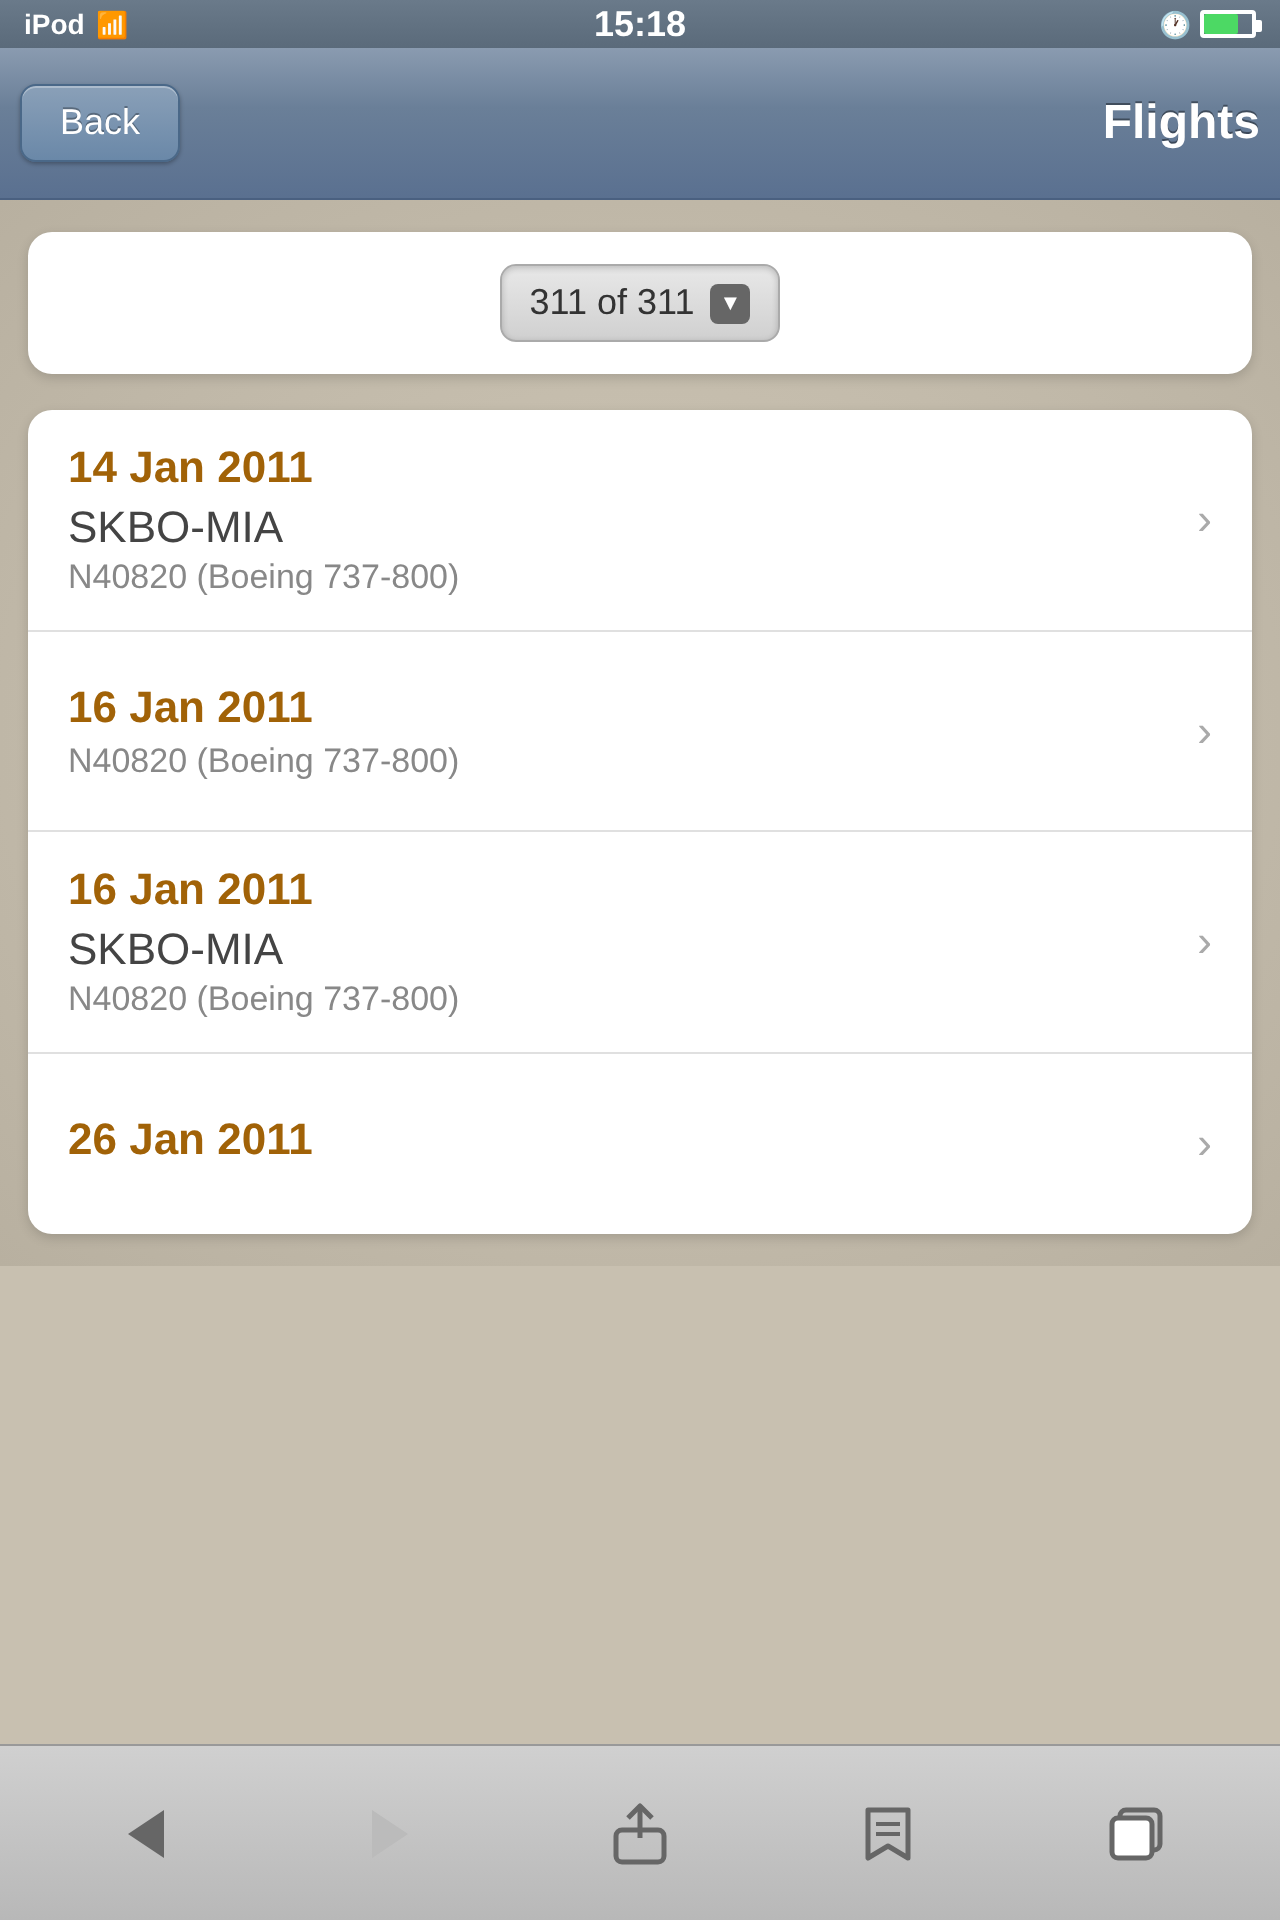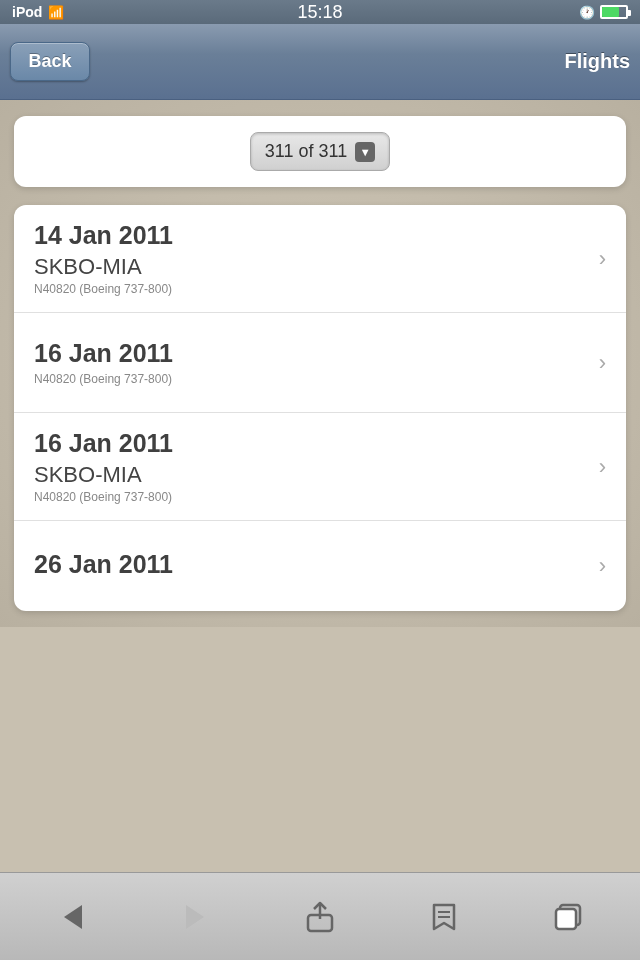--- a/index.html
+++ b/index.html
@@ -26,21 +26,21 @@
       font-size: 14px;
       font-weight: 600;
     }
     .status-left {
       display: flex;
       align-items: center;
       gap: 6px;
     }
     .status-center {
       font-size: 18px;
-      font-weight: normal;
+      font-weight: bold;
       position: absolute;
       left: 50%;
       transform: translateX(-50%);
     }
     .status-right {
       display: flex;
       align-items: center;
       gap: 4px;
     }
     .wifi-icon { font-size: 13px; }
@@ -78,31 +78,31 @@
       justify-content: space-between;
       padding: 0 10px;
       border-bottom: 1px solid #4a6080;
     }
     .nav-button {
       background: linear-gradient(180deg, #8aA0b8 0%, #6a88a8 100%);
       border: 1px solid #4a6888;
       border-radius: 8px;
       color: white;
       font-size: 18px;
-      font-weight: 700;
+      font-weight: 400;
       padding: 8px 16px;
       min-width: 80px;
       text-align: center;
       cursor: pointer;
       text-shadow: 0 -1px 0 rgba(0,0,0,0.3);
       box-shadow: 0 1px 2px rgba(0,0,0,0.3), inset 0 1px 0 rgba(255,255,255,0.3);
     }
     .nav-title {
       color: white;
-      font-size: 20px;
+      font-size: 24px;
       font-weight: bold;
       text-shadow: 0 -1px 0 rgba(0,0,0,0.4);
     }
 
     
     .content {
       background: #c8c0b0;
       background-image: radial-gradient(ellipse at 50% 50%, #d0c8b8 0%, #b8b0a0 100%);
       flex: 1;
       padding: 16px 14px;
@@ -173,32 +173,32 @@
       min-height: 100px;
     }
     .flight-item:last-child {
       border-bottom: none;
     }
 
     .flight-info {
       flex: 1;
     }
     .flight-date {
-      font-size: 25px;
+      font-size: 22px;
       font-weight: bold;
-      color: #404040;
+      color: #a16207;
       margin-bottom: 4px;
     }
     .flight-route {
       font-size: 22px;
       color: #444;
       margin-bottom: 2px;
     }
     .flight-aircraft {
-      font-size: 12px;
+      font-size: 17px;
       color: #888;
     }
 
     .chevron-right {
       color: #aaa;
       font-size: 22px;
       font-weight: 300;
       margin-left: 10px;
     }
 

